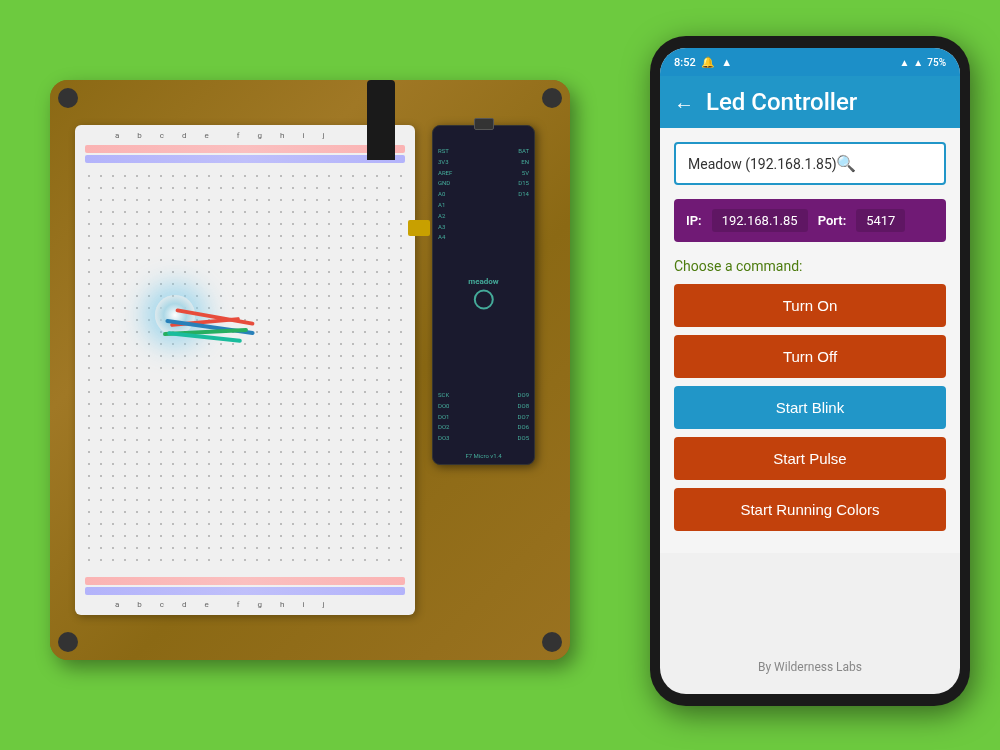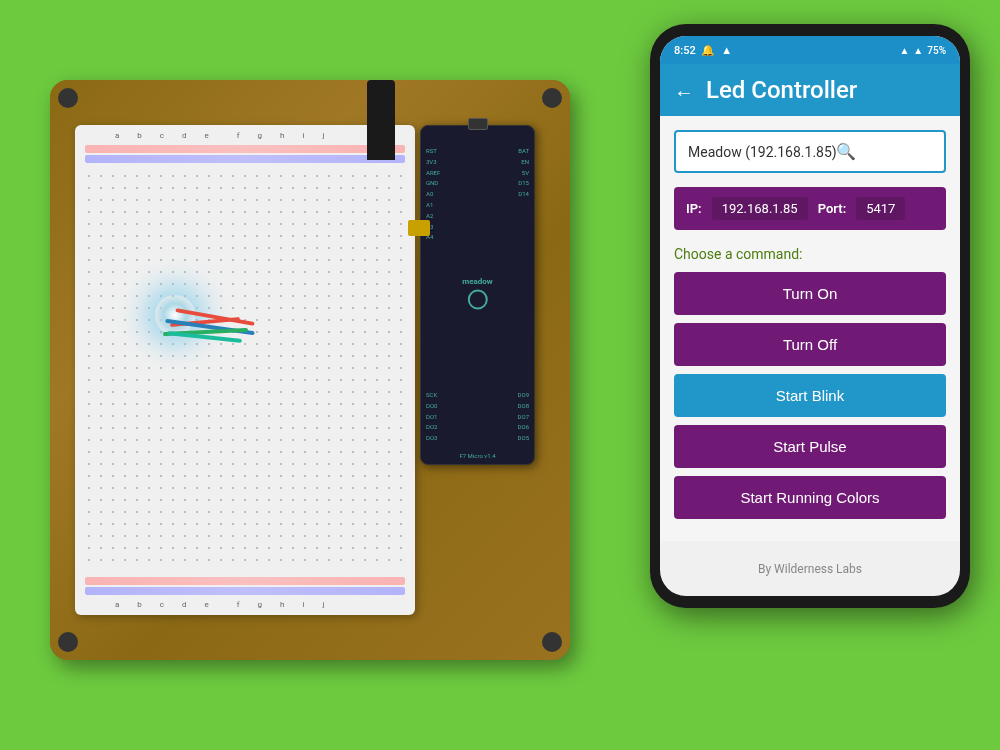--- a/index.html
+++ b/index.html
@@ -35,23 +35,23 @@
     }
     .corner.tl { top: 8px; left: 8px; }
     .corner.tr { top: 8px; right: 8px; }
     .corner.bl { bottom: 8px; left: 8px; }
     .corner.br { bottom: 8px; right: 8px; }
 
     
     .phone-wrapper {
       position: absolute;
       right: 30px;
-      top: 24px;
+      top: 36px;
       width: 320px;
-      height: 584px;
+      height: 670px;
     }
 
     .phone-body {
       position: absolute;
       inset: 0;
       background: #1a1a1a;
       border-radius: 36px;
       box-shadow: 4px 8px 30px rgba(0,0,0,0.5);
       overflow: hidden;
     }
@@ -203,21 +203,21 @@
       border: none;
       border-radius: 4px;
       font-size: 15px;
       font-weight: 500;
       cursor: pointer;
       margin-bottom: 8px;
       text-align: center;
     }
 
     .btn-gray {
-      background: #701a75;
+      background: #c2410c;
       color: white;
     }
 
     .btn-blue {
       background: #2196c8;
       color: white;
     }
 
     
     .phone-footer {
@@ -287,21 +287,21 @@
 
     <div style="position:absolute;top:170px;left:80px;width:40px;height:40px;background:radial-gradient(circle,#ffffff 0%,#add8e6 40%,rgba(173,216,230,0.3) 70%,transparent 100%);border-radius:50%;box-shadow:0 0 25px 12px rgba(135,206,235,0.7);"></div>
 
     <div style="position:absolute;top:190px;left:100px;width:80px;height:4px;background:#e74c3c;border-radius:2px;transform:rotate(10deg);"></div>
     <div style="position:absolute;top:195px;left:95px;width:70px;height:4px;background:#e74c3c;border-radius:2px;transform:rotate(-5deg);"></div>
     <div style="position:absolute;top:200px;left:90px;width:90px;height:4px;background:#2980b9;border-radius:2px;transform:rotate(8deg);"></div>
     <div style="position:absolute;top:205px;left:88px;width:85px;height:4px;background:#27ae60;border-radius:2px;transform:rotate(-3deg);"></div>
     <div style="position:absolute;top:210px;left:92px;width:75px;height:4px;background:#1abc9c;border-radius:2px;transform:rotate(6deg);"></div>
   </div>
 
-  <div style="position:absolute;top:45px;right:35px;width:115px;height:340px;background:#1a1a2e;border-radius:8px;border:1px solid #333;box-shadow:2px 2px 10px rgba(0,0,0,0.5);">
+  <div style="position:absolute;top:45px;right:35px;width:103px;height:340px;background:#1a1a2e;border-radius:8px;border:1px solid #333;box-shadow:2px 2px 10px rgba(0,0,0,0.5);">
 
     <div style="position:absolute;top:20px;left:5px;font-size:6px;color:#4a9;line-height:1.8;">
       <div>RST</div>
         <div>3V3</div>
         <div>AREF</div>
         <div>GND</div>
       <div>A0</div>
         <div>A1</div>
         <div>A2</div>
         <div>A3</div>

